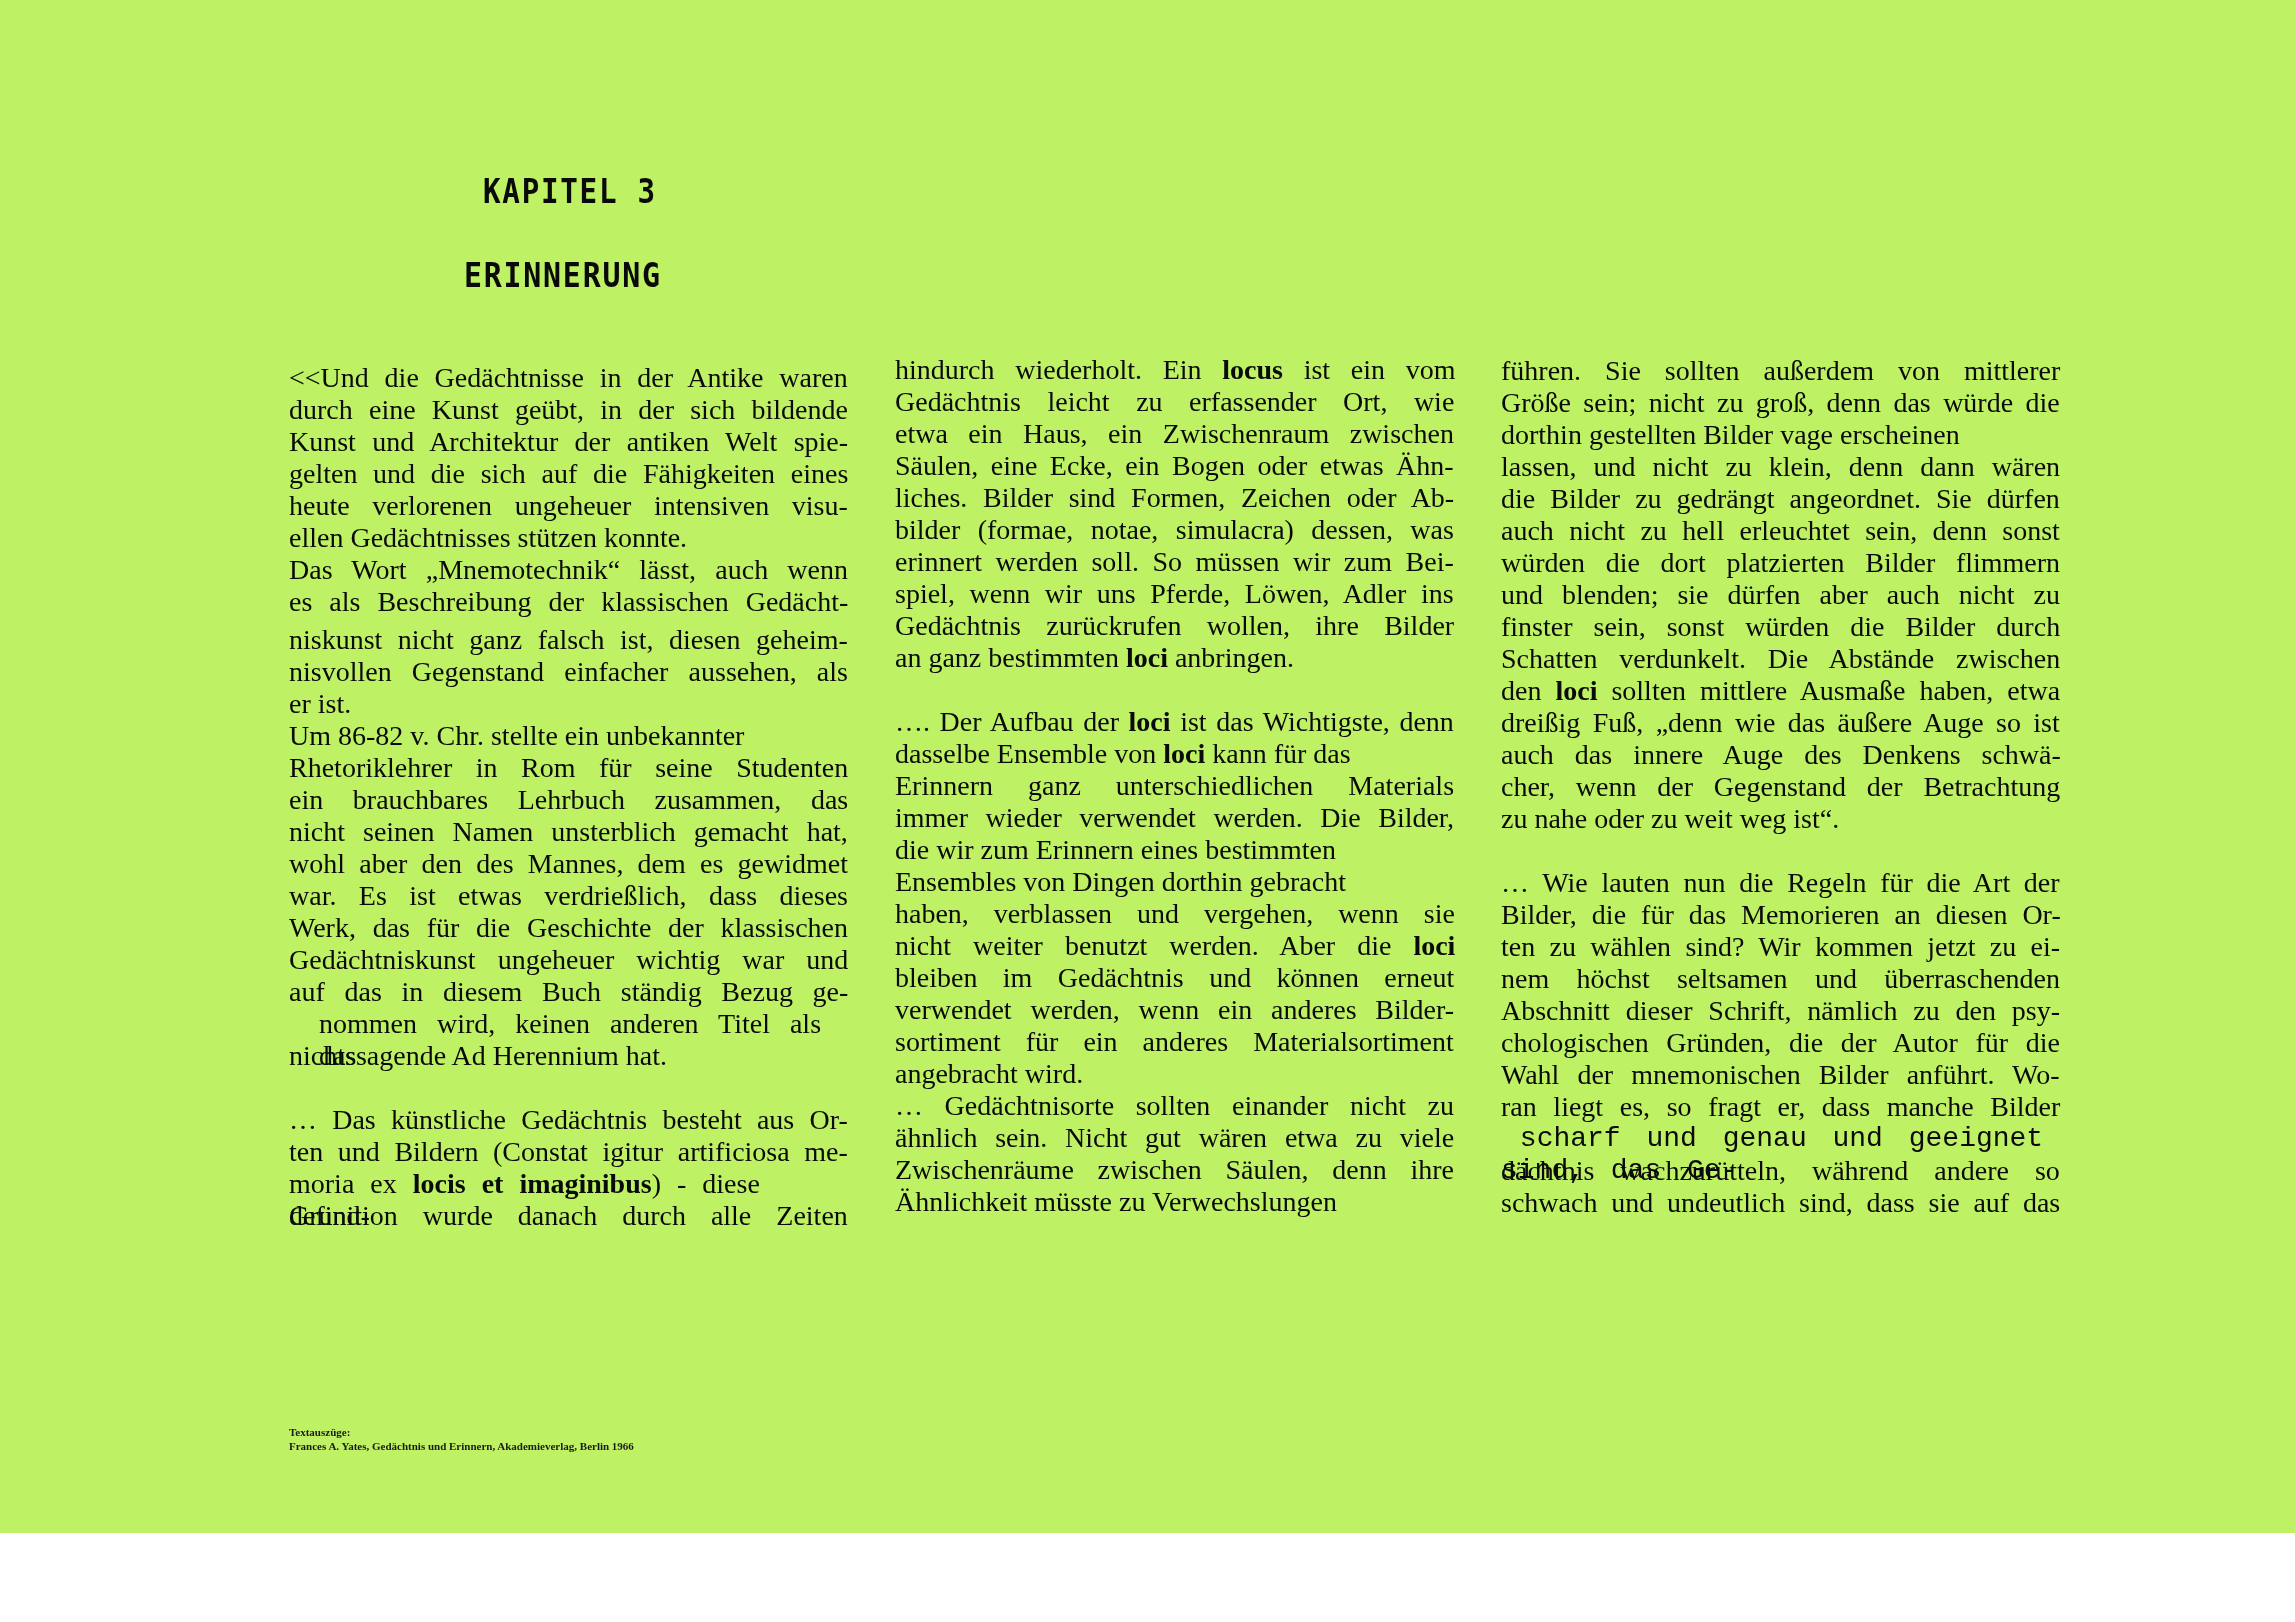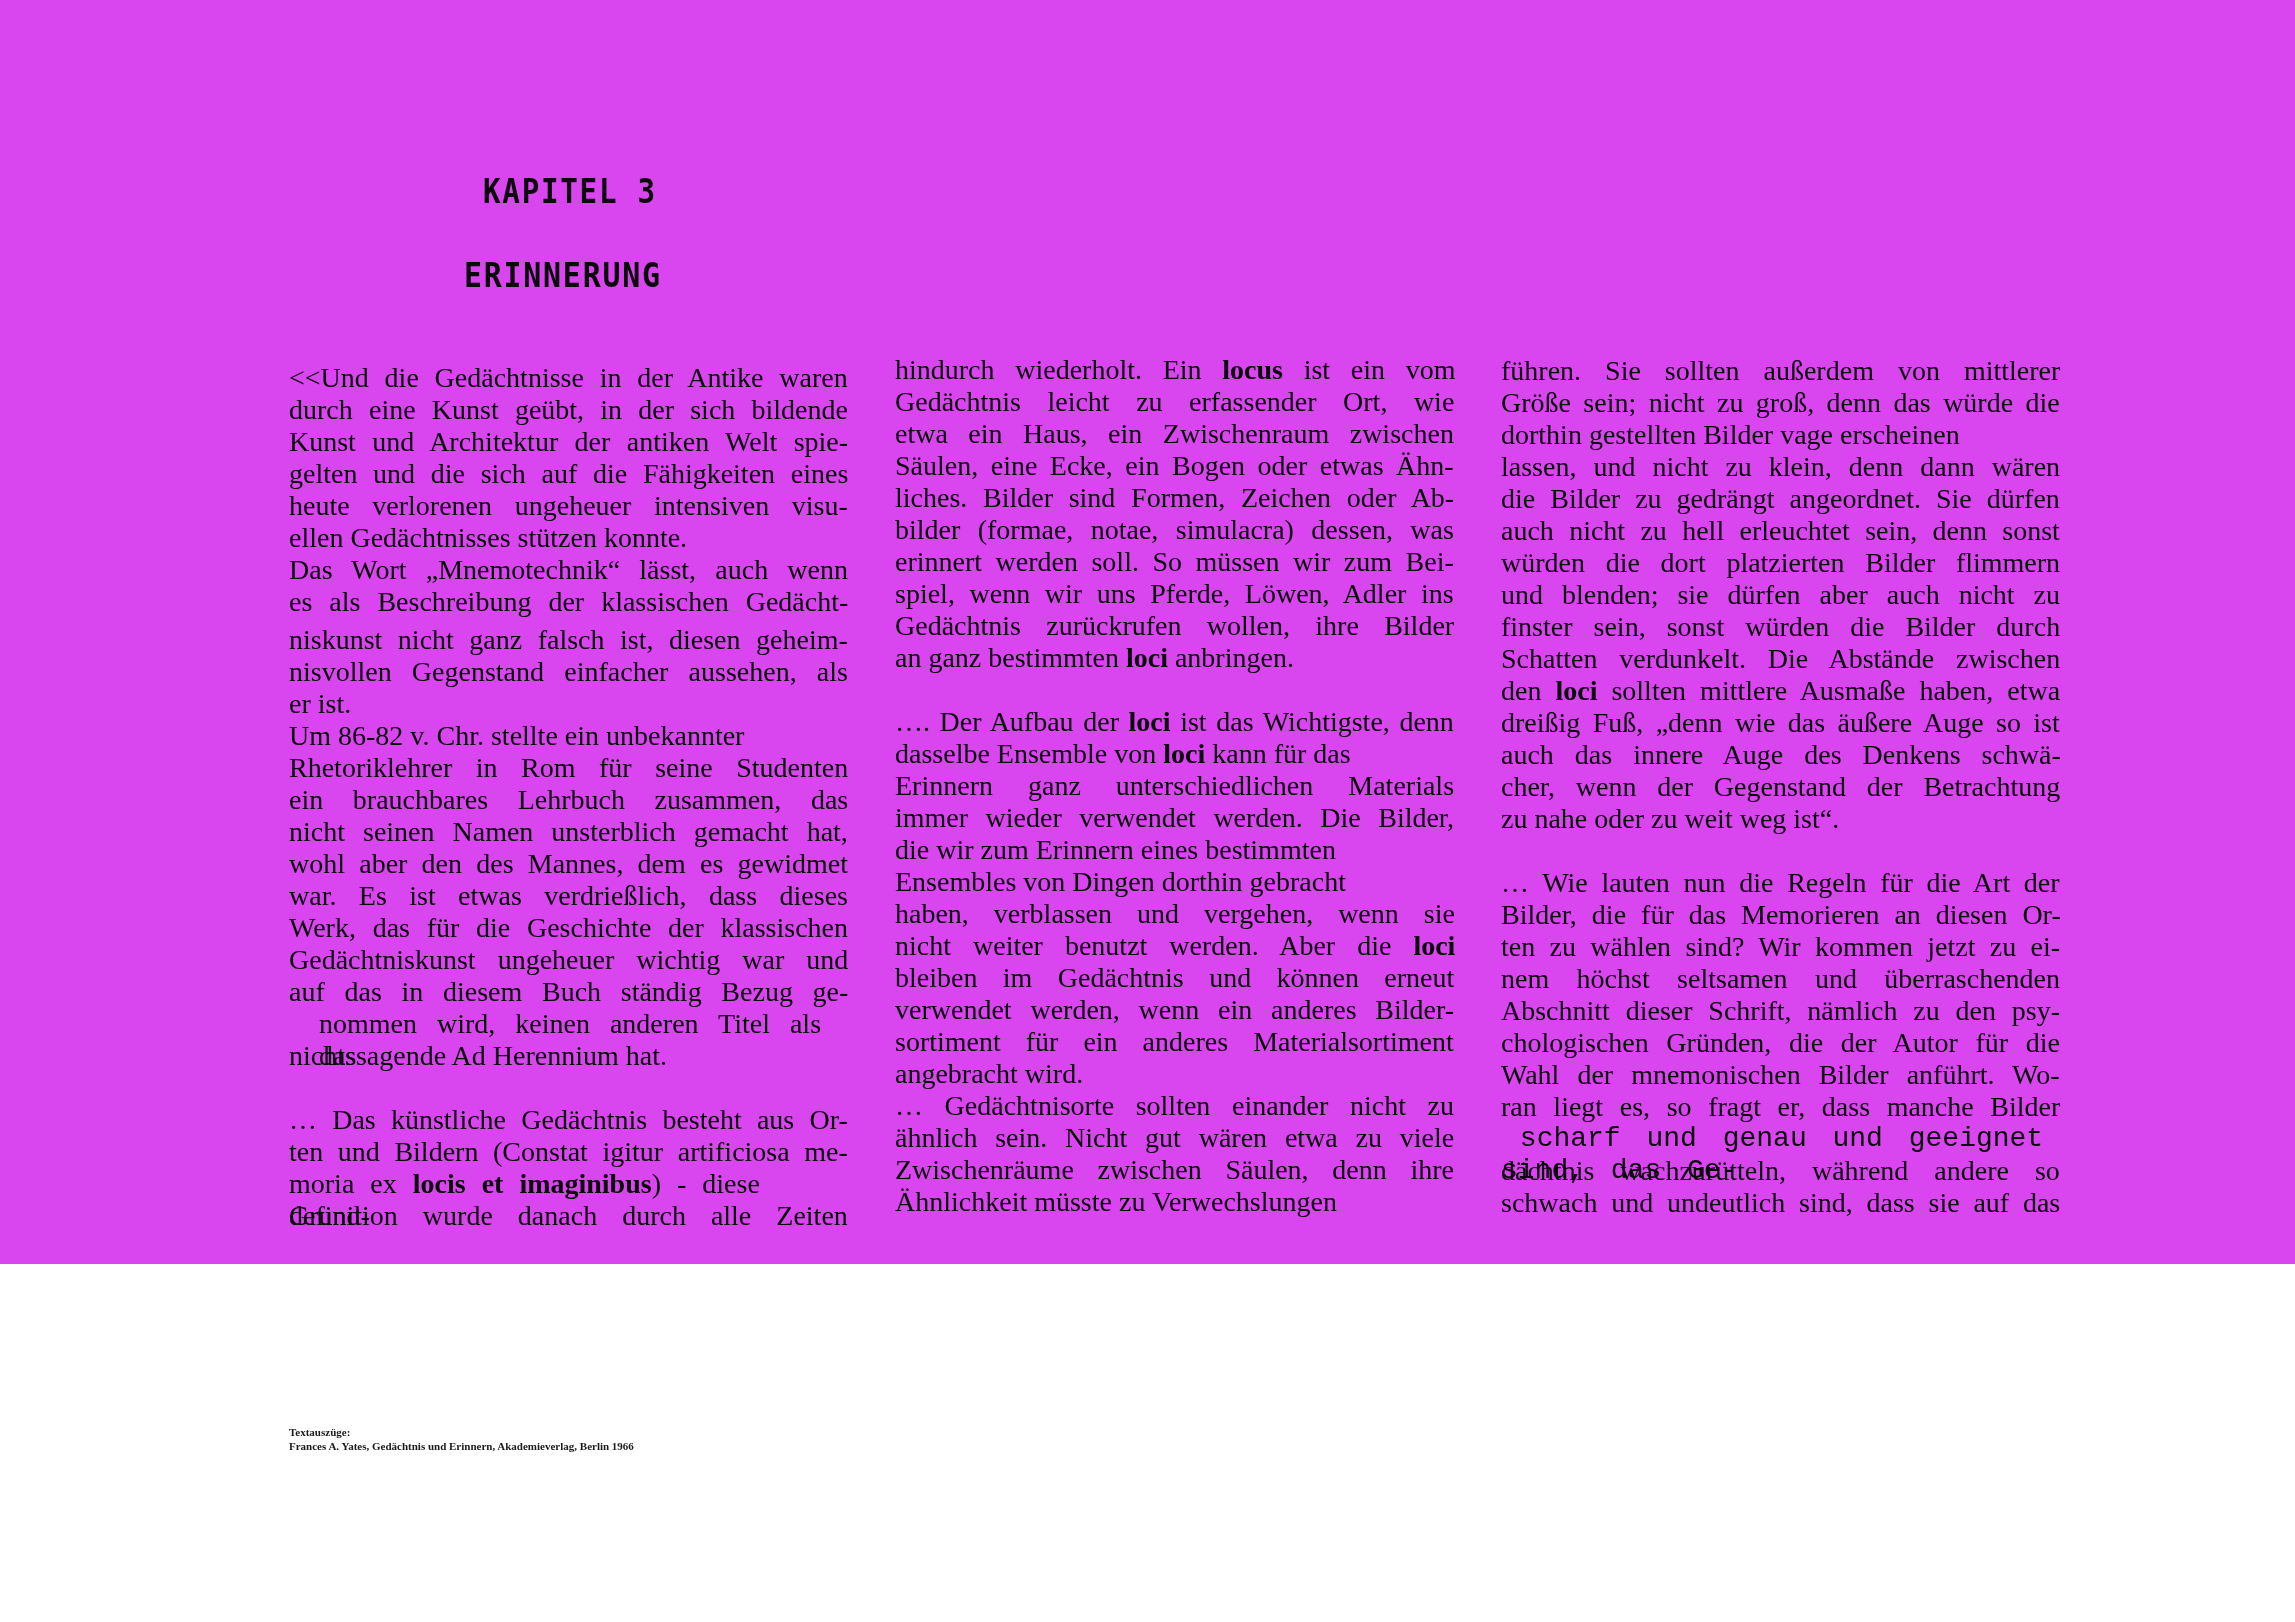--- a/index.html
+++ b/index.html
@@ -10,22 +10,22 @@
   body {
     width: 2295px;
     height: 1623px;
     position: relative;
     overflow: hidden;
     color: #0a0a0a;
   }
   .page {
     position: absolute;
     left: 0; top: 0;
-    width: 2295px; height: 1264px;
-    background: #d946ef;
+    width: 2295px; height: 1533px;
+    background: #bef264;
   }
   .heading {
     position: absolute;
     font-family: "DejaVu Sans Mono", monospace;
     font-weight: bold;
     font-size: 34px;
     line-height: 34px;
     letter-spacing: 2px;
     white-space: nowrap;
     color: #0a0a0a;

